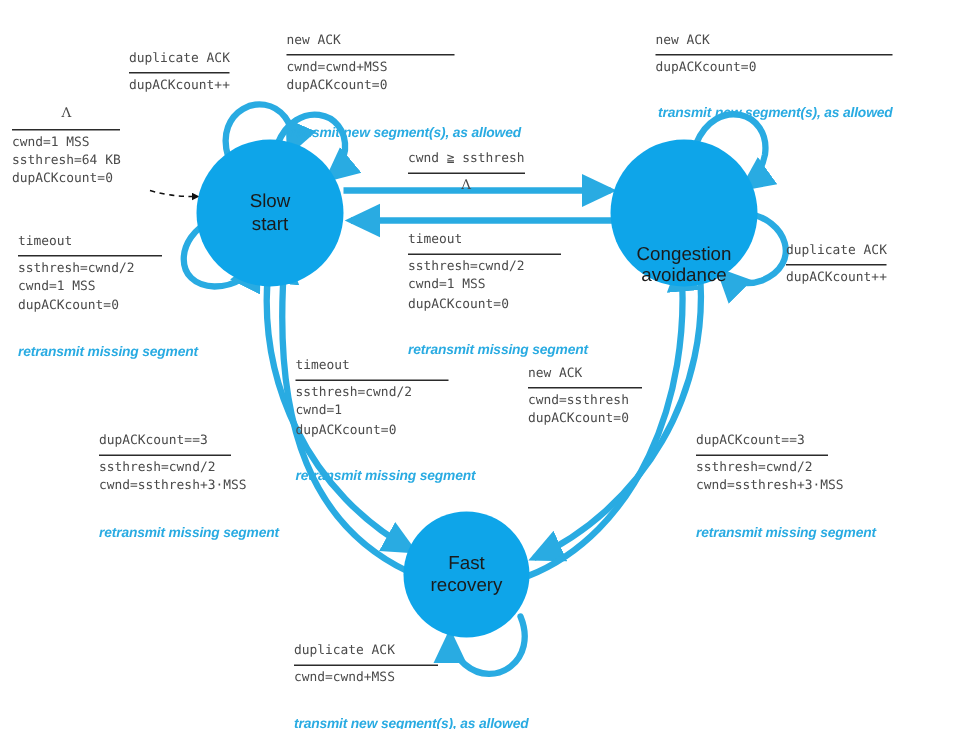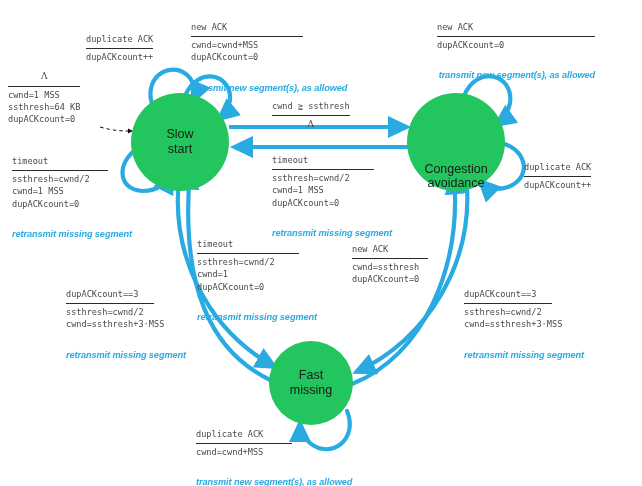--- a/index.html
+++ b/index.html
@@ -5,21 +5,21 @@
   html,body{margin:0;padding:0;}
   body{
     width:642px;height:486px;background:#ffffff;position:relative;overflow:hidden;
     font-family:"Liberation Sans", sans-serif;
   }
   #stage{position:absolute;left:0;top:0;width:642px;height:486px;}
   svg.layer{position:absolute;left:0;top:0;width:642px;height:486px;pointer-events:none;}
 
   .state{
     position:absolute;border-radius:50%;
-    background:#22c55e;
+    background:#0ea5e9;
     display:flex;align-items:center;justify-content:center;
     text-align:center;line-height:1.18;
     color:#1a1a1a;font-size:12.5px;font-family:"Liberation Sans", sans-serif;
     z-index:5;
   }
   .state span{display:block;white-space:pre-line;}
 
   .lbl{
     position:absolute;z-index:6;
     font-family:"DejaVu Sans Mono", monospace;
@@ -90,21 +90,21 @@
 start</span>
   </div>
 
   <div class="state" style="left:407px;top:93px;width:98px;height:98px;align-items:flex-end;">
     <span>Congestion
 avoidance</span>
   </div>
 
   <div class="state" style="left:269px;top:341px;width:84px;height:84px;">
     <span>Fast
-missing</span>
+recovery</span>
   </div>
 
   <div class="lbl ctr" style="left:8px;top:70px;">
     <span class="lam">Λ</span>
     <span class="rule"></span>
     <span class="act" style="text-align:left;">cwnd=1 MSS</span>
     <span class="act" style="text-align:left;">ssthresh=64 KB</span>
     <span class="act" style="text-align:left;">dupACKcount=0</span>
   </div>
 

